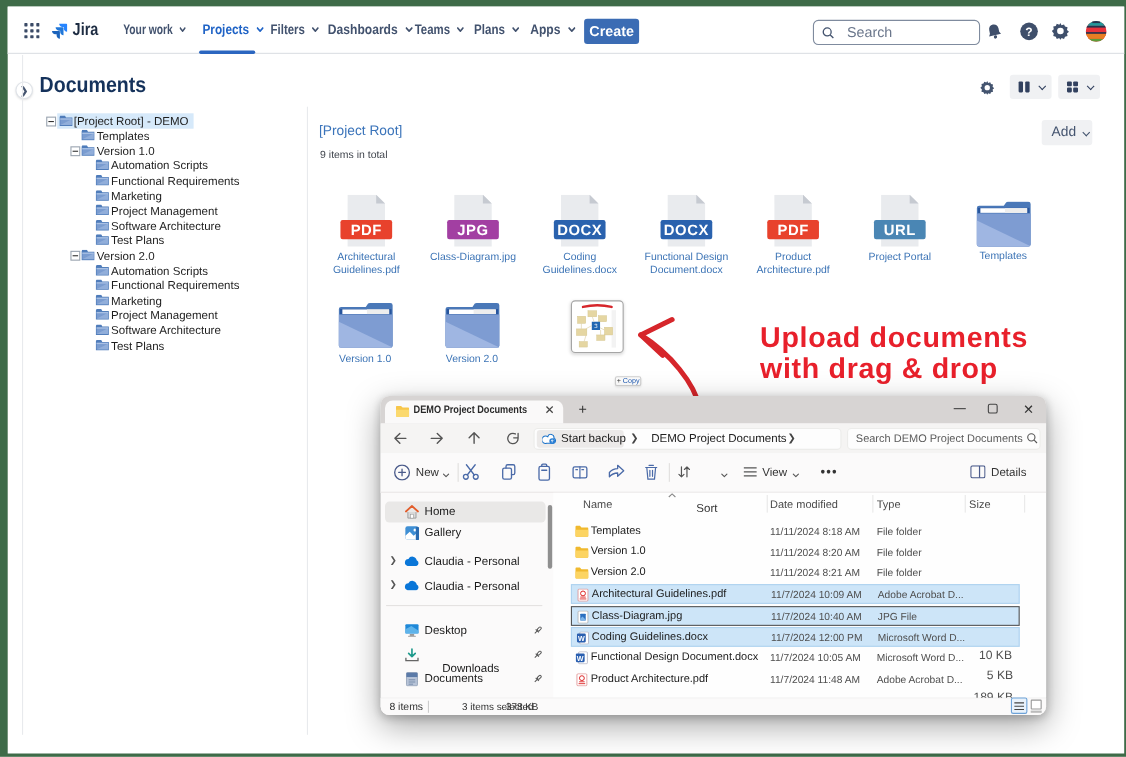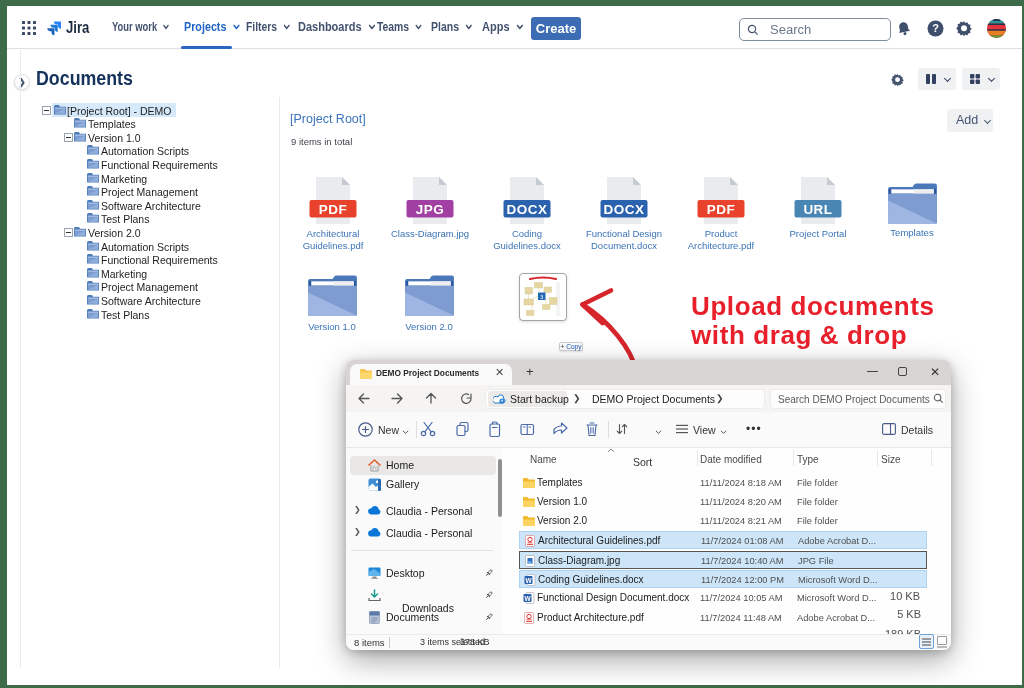--- a/index.html
+++ b/index.html
@@ -630,21 +630,21 @@
         <span class="ldate">11/11/2024 8:21 AM</span>
         <span class="ltype">File folder</span>
       </div>
       <div class="lrow lsel" style="top:171.4px;">
         <svg class="licon" viewBox="0 0 12 12">
           <rect x="1.5" y="0.5" width="9" height="11" rx="1" fill="#fff" stroke="#d88" stroke-width="0.7"></rect>
           <circle cx="6" cy="4.5" r="2.2" fill="none" stroke="#d22" stroke-width="0.9"></circle>
           <path d="M3 9.5 H9 M3.5 7.8 H8.5" stroke="#d22" stroke-width="0.8"></path>
         </svg>
         <span class="lname">Architectural Guidelines.pdf</span>
-        <span class="ldate">11/7/2024 01:08 AM</span>
+        <span class="ldate">11/7/2024 10:09 AM</span>
         <span class="ltype">Adobe Acrobat D...</span>
         <span class="lsize">82 KB</span>
       </div>
       <div class="lrow lsel" style="top:190.7px;border-color:#555;">
         <svg class="licon" viewBox="0 0 12 12">
           <rect x="1.5" y="0.5" width="9" height="11" rx="1" fill="#fff" stroke="#aaa" stroke-width="0.7"></rect>
           <rect x="3.5" y="3" width="5" height="6" rx="0.5" fill="#2a6fc0"></rect>
           <path d="M3.5 7.5 L5.5 5.5 L8.5 8.5 V9 H3.5 Z" fill="#7db4e8"></path>
         </svg>
         <span class="lname">Class-Diagram.jpg</span>

